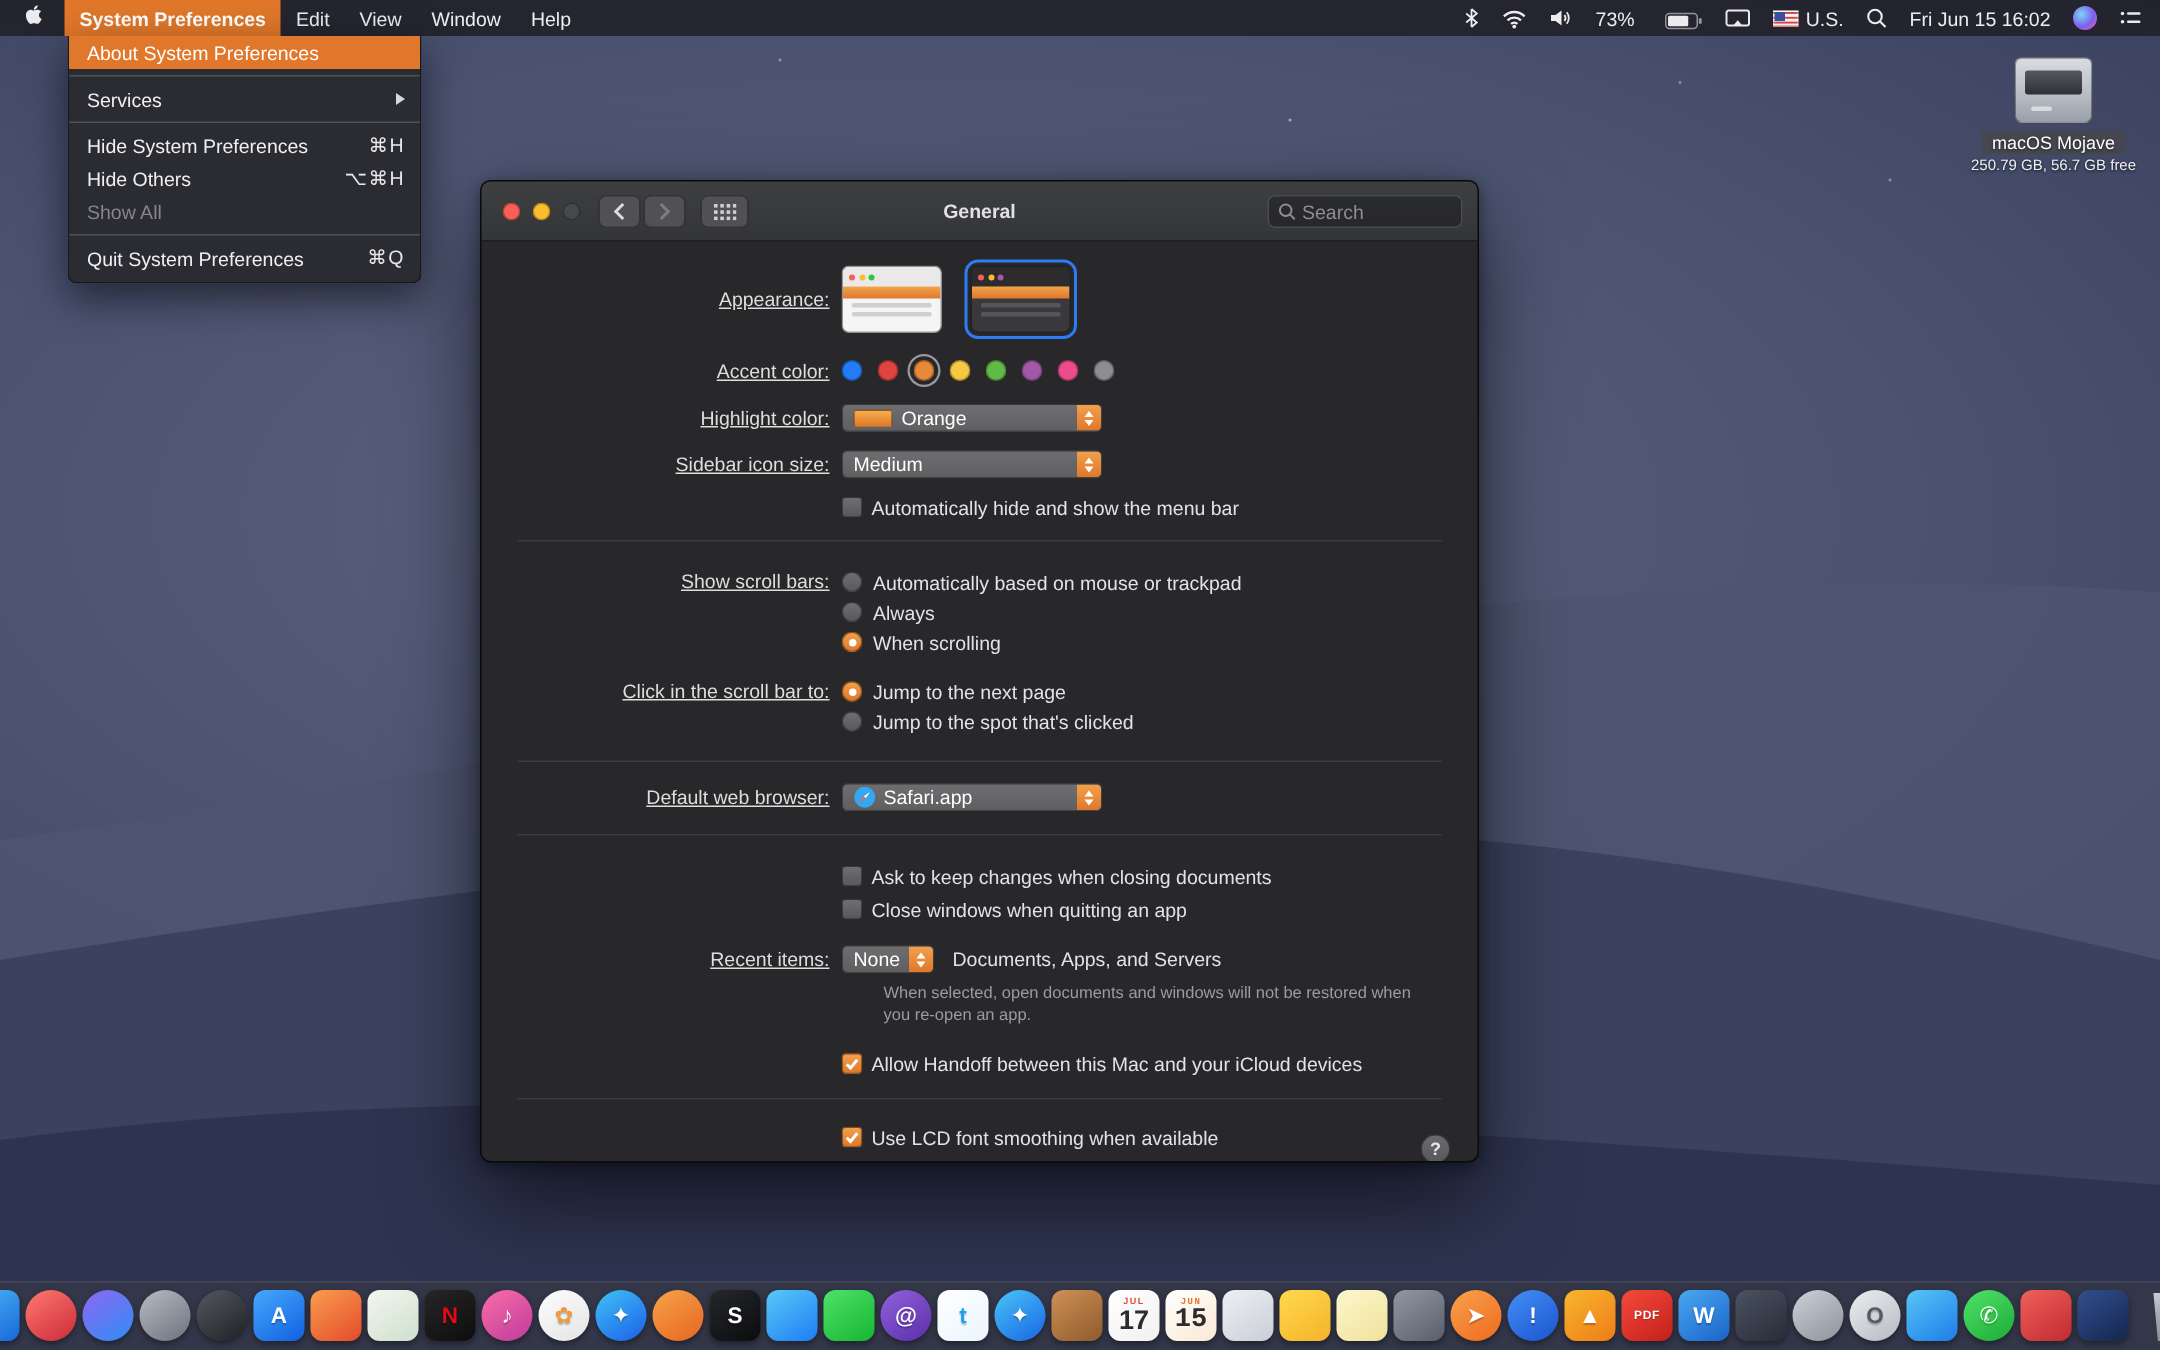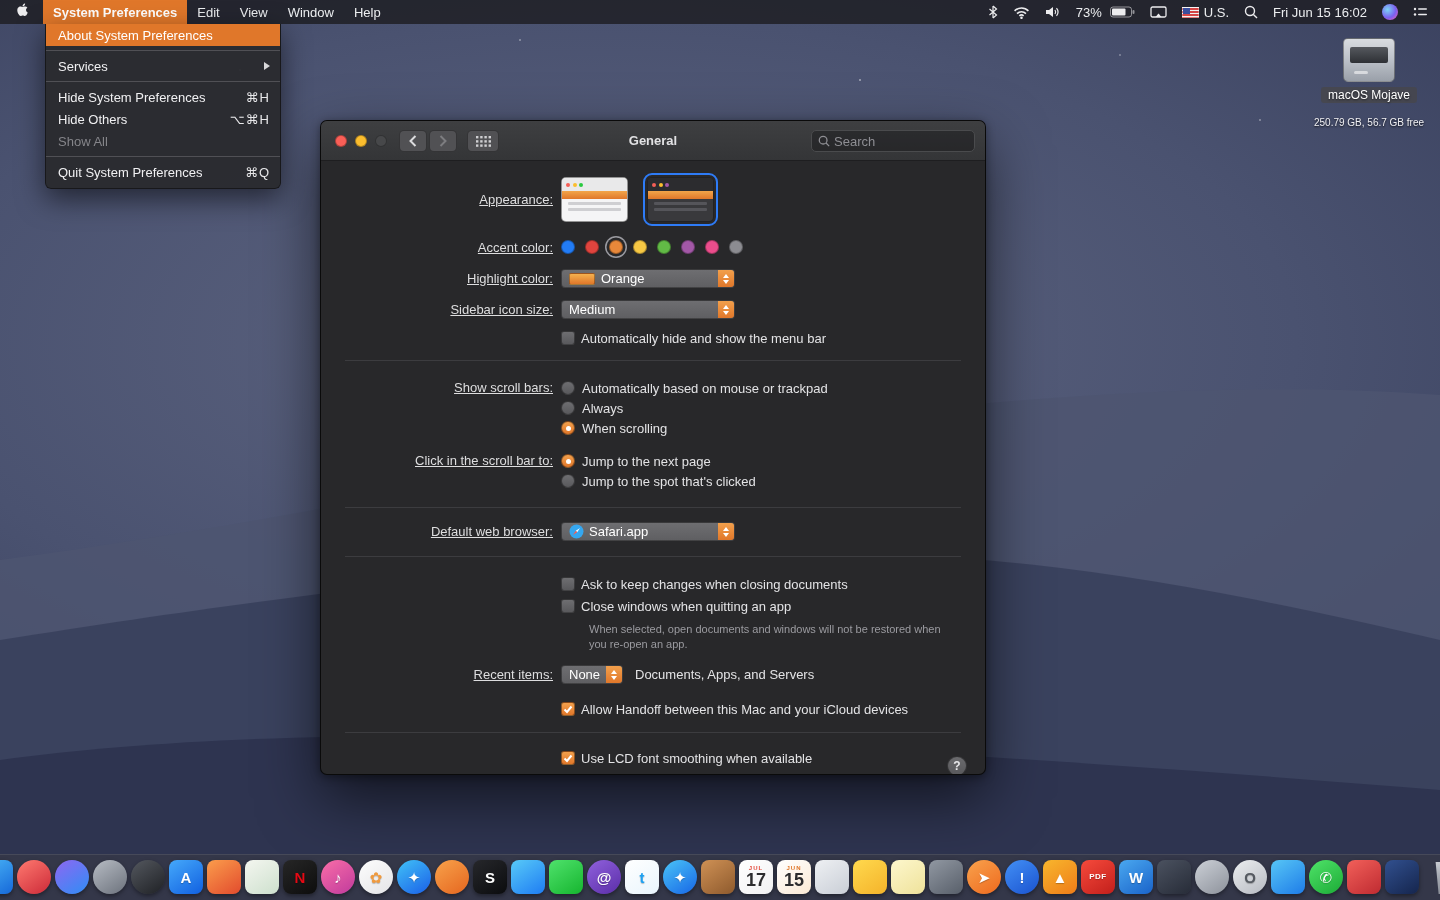--- a/index.html
+++ b/index.html
@@ -52,38 +52,38 @@
     display:flex; flex-direction:column; align-items:center; }
   .drive { width:52px; height:44px; border-radius:5px;
     background:linear-gradient(180deg,#d9dce0 0%,#b9bec6 55%,#9aa0a9 100%);
     border:1px solid rgba(0,0,0,.35); position:relative; }
   .drive::before { content:""; position:absolute; left:6px; right:6px; top:8px; height:16px;
     border-radius:2px; background:linear-gradient(180deg,#55585e,#2e3035); }
   .drive::after { content:""; position:absolute; left:10px; bottom:7px; width:14px; height:3px;
     border-radius:2px; background:rgba(255,255,255,.55); }
   .di-label { margin-top:5px; font-size:12px; color:#fff; background:rgba(70,70,76,.85);
     border-radius:3px; padding:1px 7px; text-shadow:0 1px 2px rgba(0,0,0,.6); white-space:nowrap; }
-  .di-info { margin-top:14px; font-size:10px; color:#f0f0f4; text-shadow:0 1px 2px rgba(0,0,0,.8); white-space:nowrap; }
+  .di-info { margin-top:2px; font-size:10px; color:#f0f0f4; text-shadow:0 1px 2px rgba(0,0,0,.8); white-space:nowrap; }
 
   
   .window { position:absolute; left:320px; top:120px; width:666px; height:655px; z-index:20;
     border-radius:7px; background:#28282a; border:1px solid rgba(0,0,0,.75);
     box-shadow:0 24px 60px rgba(0,0,0,.6), 0 2px 10px rgba(0,0,0,.4); overflow:hidden; }
   .titlebar { position:relative; height:40px; background:linear-gradient(#3e3f41,#343537);
     border-bottom:1px solid #1e1e20; display:flex; align-items:center; }
   .traffic { position:absolute; left:14px; top:14px; display:flex; gap:8px; }
   .tl { width:12px; height:12px; border-radius:50%; border:0.5px solid rgba(0,0,0,.3); }
   .tl-close { background:#f95f57; } .tl-min { background:#fbbd2e; } .tl-zoom { background:#47484a; }
   .navbtns { position:absolute; left:78px; top:9px; display:flex; gap:2px; }
   .navbtn { width:28px; height:22px; border-radius:5px; background:#515154; display:flex;
     align-items:center; justify-content:center; border:1px solid rgba(0,0,0,.35); }
   .gridbtn { position:absolute; left:146px; top:9px; width:32px; height:22px; border-radius:5px;
     background:#515154; display:flex; align-items:center; justify-content:center; border:1px solid rgba(0,0,0,.35); }
   .win-title { width:100%; text-align:center; font-size:13px; font-weight:bold; color:#e2e2e4; pointer-events:none; }
-  .searchfield { position:absolute; right:10px; top:9px; width:164px; height:22px;
+  .searchfield { position:absolute; right:10px; top:9px; width:130px; height:22px;
     background:rgba(22,22,24,.45); border:1px solid #4a4b4d; border-radius:5px;
     display:flex; align-items:center; padding:0 6px; gap:4px; }
   .searchfield input { flex:1; background:transparent; border:none; outline:none; color:#d0d0d4;
     font-size:13px; font-family:inherit; width:100px; }
   .searchfield input::placeholder { color:#8e8e93; }
 
   .content { position:relative; height:614px; font-size:13px; color:#e3e3e5; }
   .row { display:flex; align-items:center; }
   .rlabel { width:240px; text-align:right; padding-right:8px; flex-shrink:0; color:#dededf;text-decoration:underline; }
   .rlabel-top { align-self:flex-start; line-height:20px; }
@@ -204,21 +204,21 @@
           <circle cx="8" cy="11" r="1.2" fill="#ececee"></circle>
         </svg>
     </span>
     <span>
       <svg width="16" height="12" viewBox="0 0 16 12">
           <polygon points="1,4 4,4 8,1 8,11 4,8 1,8" fill="#ececee"></polygon>
           <path d="M10 4 A3.5 3.5 0 0 1 10 8" stroke="#ececee" fill="none" stroke-width="1.2"></path>
           <path d="M11.5 2.2 A6 6 0 0 1 11.5 9.8" stroke="#ececee" fill="none" stroke-width="1.2"></path>
         </svg>
     </span>
-    <span style="display:flex;align-items:center;gap:8px;">
+    <span style="display:flex;align-items:flex-end;gap:20px;">
       <span class="mb-text">73%</span>
       <span>
         <svg width="25" height="12" viewBox="0 0 25 12">
             <rect x="0.5" y="1" width="21" height="10" rx="2.5" stroke="#ececee" fill="none" opacity=".55"></rect>
             <rect x="2" y="2.5" width="13.5" height="7" rx="1" fill="#ececee"></rect>
             <rect x="22.5" y="4" width="2" height="4" rx="1" fill="#ececee" opacity=".55"></rect>
           </svg>
       </span>
     </span>
     <span>
@@ -459,35 +459,35 @@
         <span>Ask to keep changes when closing documents</span>
       </div>
     </div>
     <div class="row" style="margin-top:2px;">
       <div class="rlabel"></div>
       <div class="opt">
         <span class="cb"></span>
         <span>Close windows when quitting an app</span>
       </div>
     </div>
-    <div class="row" style="margin-top:6px;">
-      <div style="width:268px; flex-shrink:0;"></div>
-      <div class="note">When selected, open documents and windows will not be restored when you re-open an app.</div>
-    </div>
-
     <div class="row" style="margin-top:14px;">
       <div class="rlabel">Recent items:</div>
       <div class="popup w62">
         <span>None</span>
         <span class="pcap">
             <span class="tri-up"></span>
             <span class="tri-dn"></span>
           </span>
       </div>
       <span class="suffix">Documents, Apps, and Servers</span>
+    </div>
+
+    <div class="row" style="margin-top:6px;">
+      <div style="width:268px; flex-shrink:0;"></div>
+      <div class="note">When selected, open documents and windows will not be restored when you re-open an app.</div>
     </div>
 
     <div class="row" style="margin-top:15px;">
       <div class="rlabel"></div>
       <div class="opt">
         <span class="cb checked">
           <svg width="10" height="9" viewBox="0 0 10 9">
               <path d="M1.5 4.5 L4 7 L8.5 1.5" stroke="#fff" stroke-width="2" fill="none"></path>
             </svg>
         </span>
@@ -593,21 +593,21 @@
       <div class="dock-item">
         <div class="di sq" style="background: linear-gradient(145deg, rgb(207, 145, 85), rgb(142, 90, 45));"></div>
       </div>
       <div class="dock-item">
         <div class="di sq" style="background: linear-gradient(145deg, rgb(255, 255, 255), rgb(241, 241, 242));">
           <span class="cal-top" style="color: rgb(229, 73, 58);">JUL</span>
           <span class="cal-num">17</span>
         </div>
       </div>
       <div class="dock-item">
-        <div class="di sq" style="background: linear-gradient(145deg, rgb(255, 255, 255), rgb(251, 233, 212));">
+        <div class="di sq" style="background: linear-gradient(145deg, rgb(255, 255, 255), rgb(251, 233, 212)); font-family: Liberation Mono, monospace;">
           <span class="cal-top" style="color: rgb(224, 119, 42);">JUN</span>
           <span class="cal-num">15</span>
         </div>
       </div>
       <div class="dock-item">
         <div class="di sq" style="background: linear-gradient(145deg, rgb(238, 240, 243), rgb(201, 206, 214));"></div>
       </div>
       <div class="dock-item">
         <div class="di sq" style="background: linear-gradient(145deg, rgb(255, 217, 78), rgb(244, 179, 42));"></div>
       </div>

